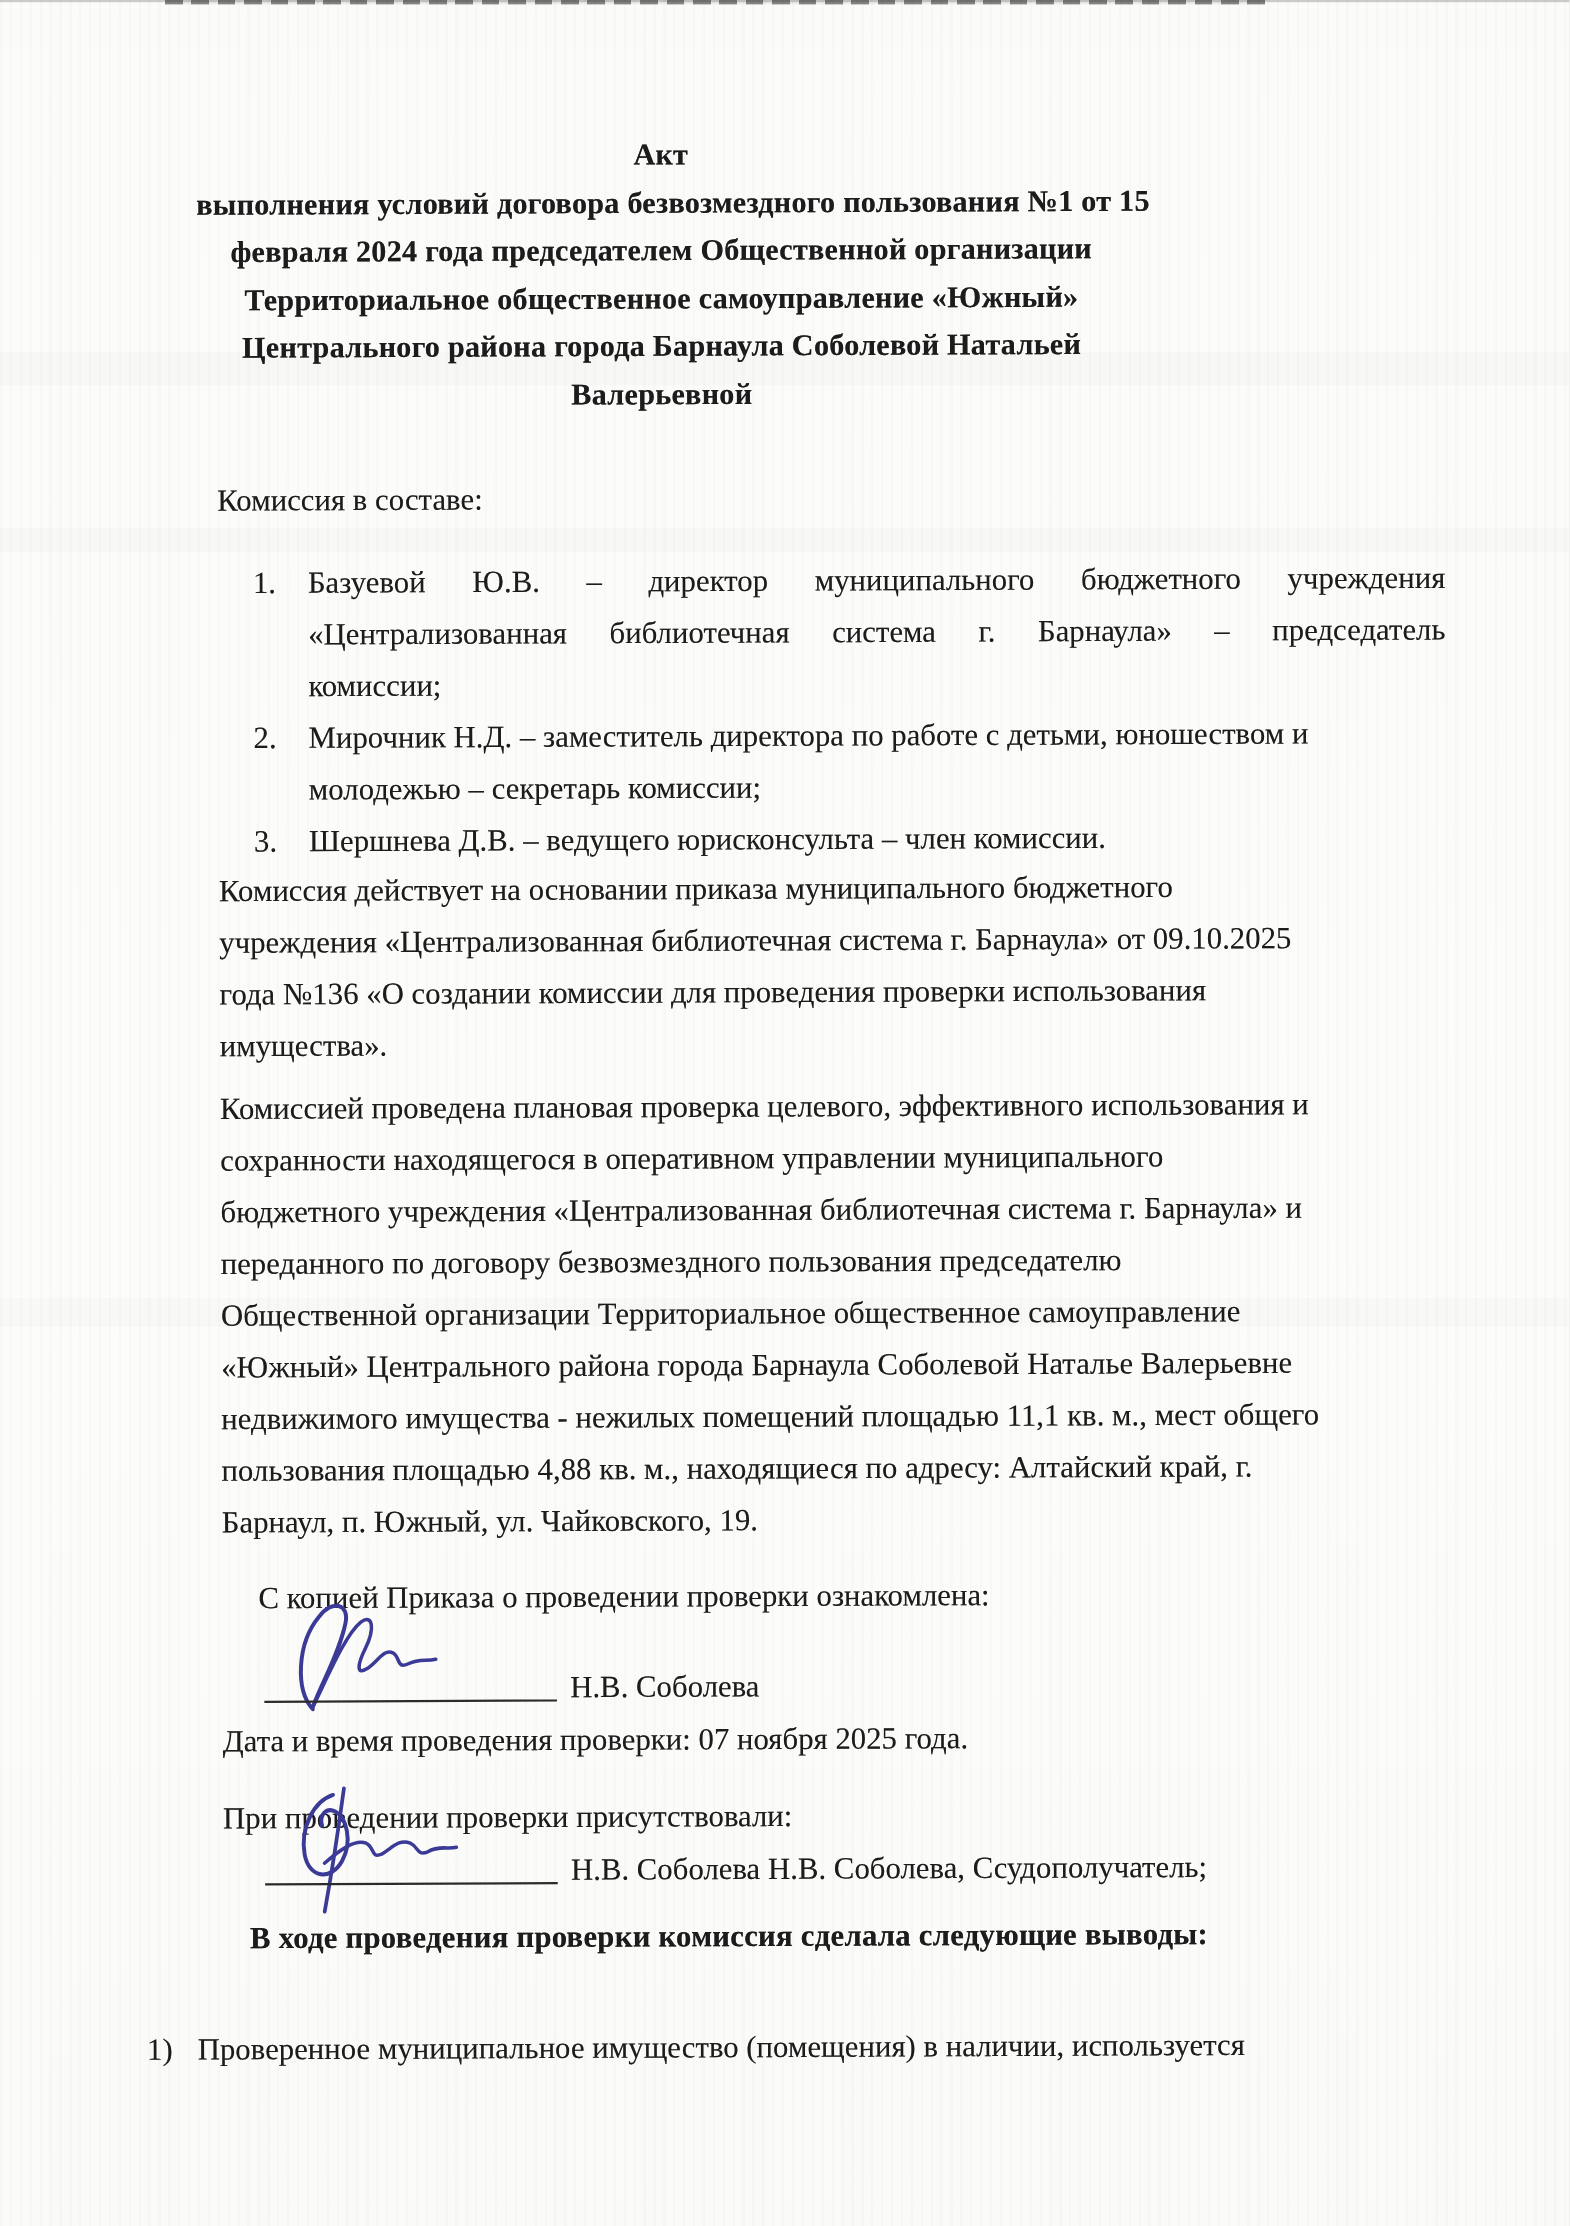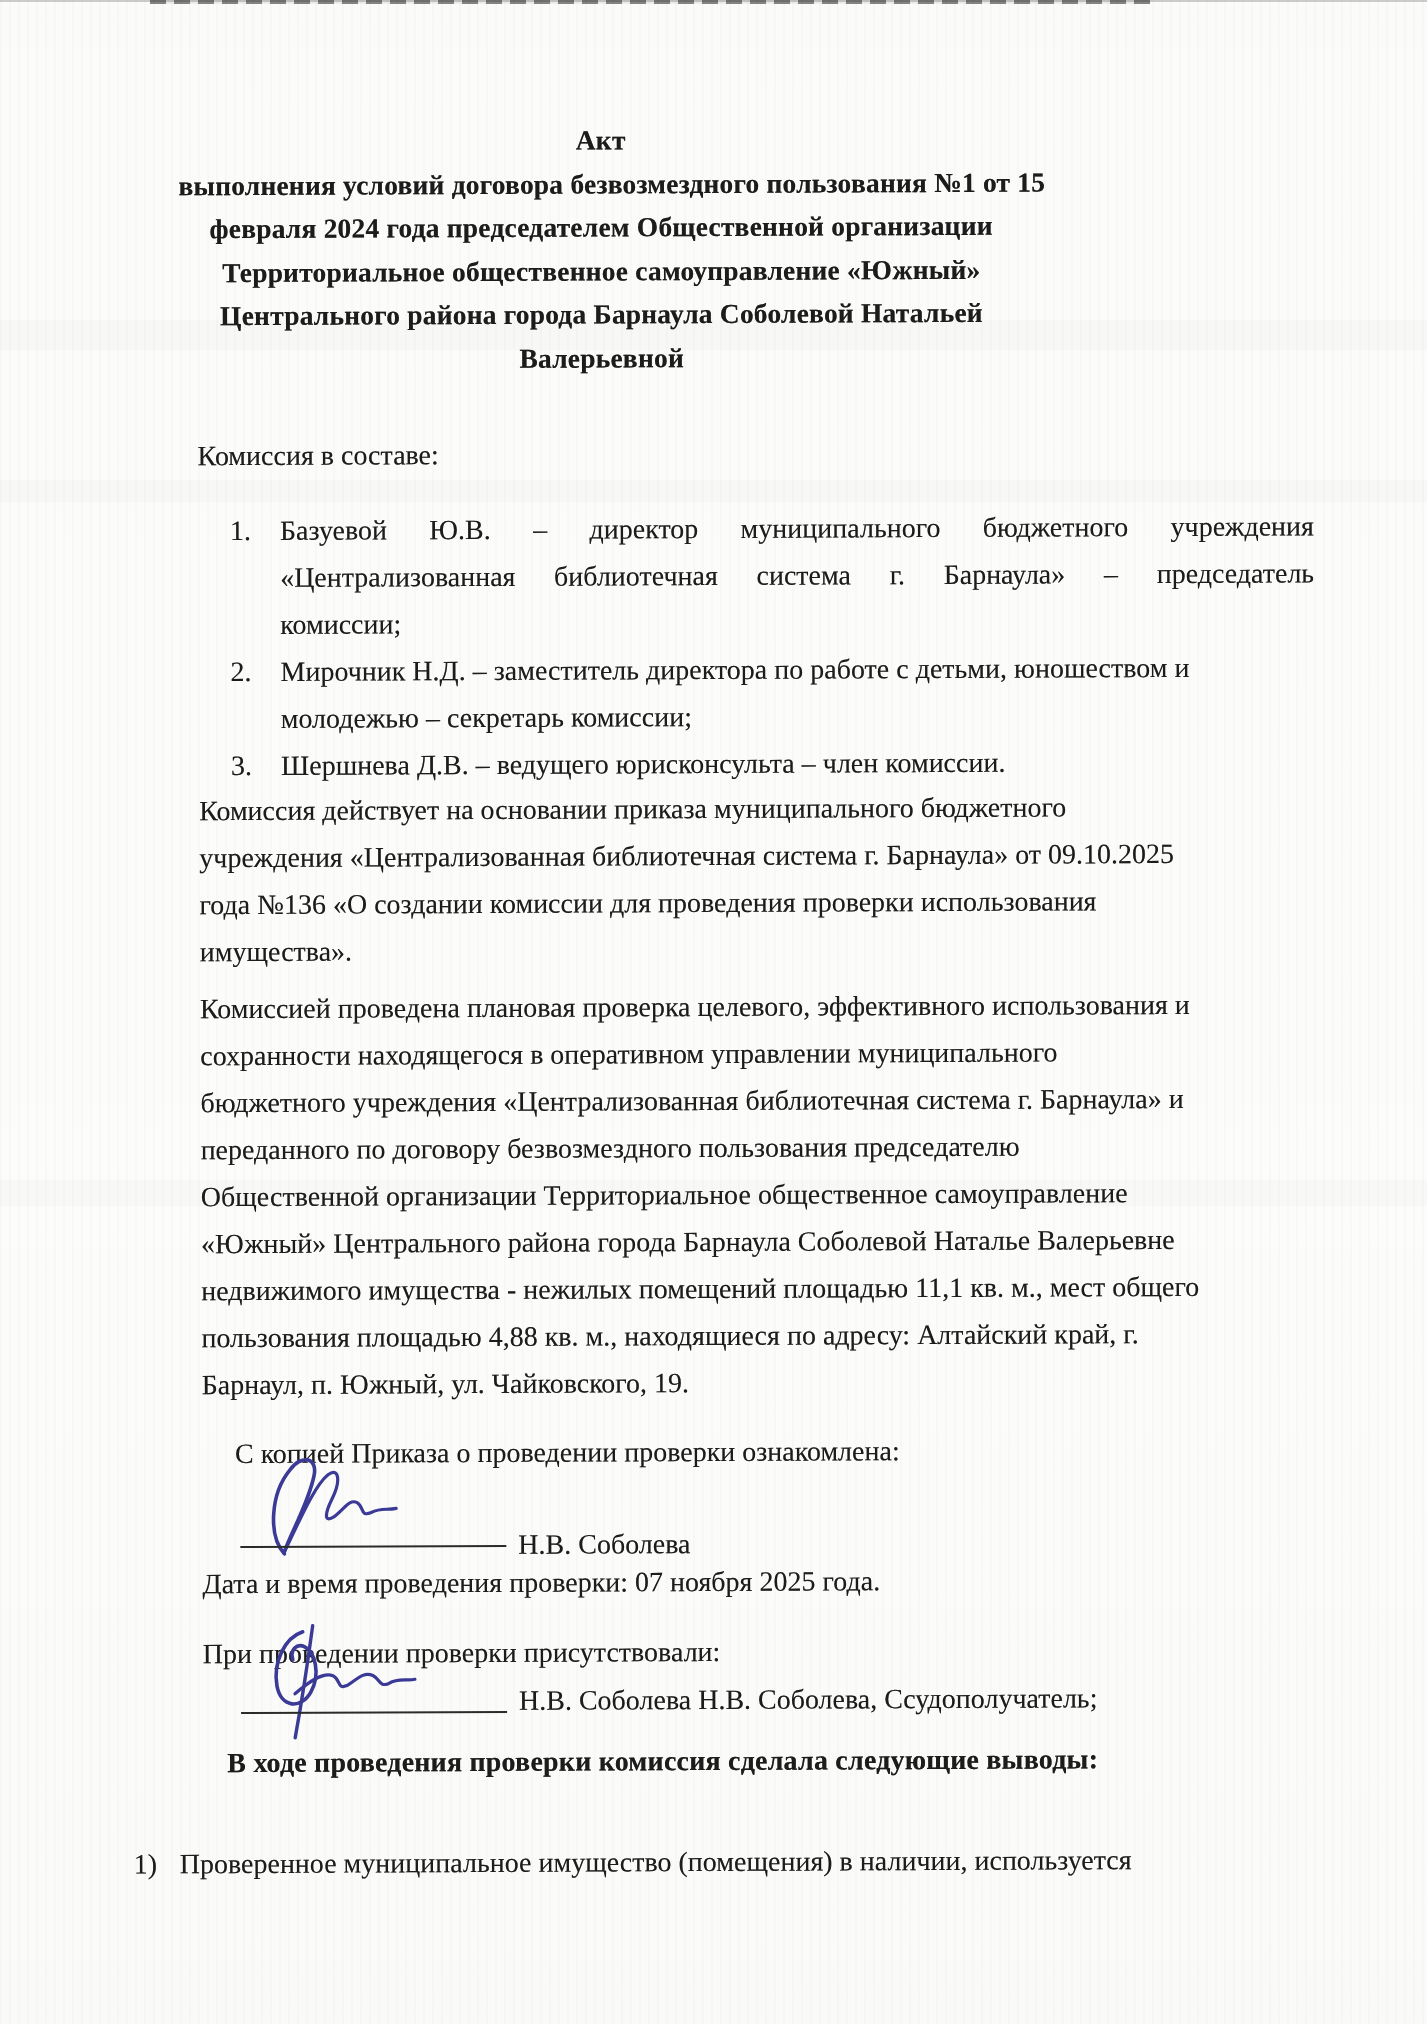--- a/index.html
+++ b/index.html
@@ -55,21 +55,21 @@
   .acquainted{top:1428px;left:233px;}
 
   .sig-row{position:absolute;left:238px;width:1100px;}
   .sig-row1{top:1448px;height:108px;}
   .sig-row2{top:1618px;height:105px;}
   .sig-svg{position:absolute;left:14px;top:0;overflow:visible;}
   .sig-line{position:absolute;left:0;width:266px;border-bottom:2.5px solid #2b2b2b;}
   .sig-row1 .sig-line{top:96px;}
   .sig-row2 .sig-line{top:92px;}
   .sig-name{position:absolute;left:278px;white-space:nowrap;}
-  .sig-row1 .sig-name{top:72px;}
+  .sig-row1 .sig-name{top:62px;}
   .sig-row2 .sig-name{top:58px;}
 
   .date-line{top:1558px;left:200px;}
   .present-line{top:1628px;left:200px;}
 
   .bold-heading{
     top:1745px;left:224px;font-weight:bold;font-size:28px;
     letter-spacing:0.2px;text-shadow:0 0 .6px rgba(15,15,15,.6);
   }
 

